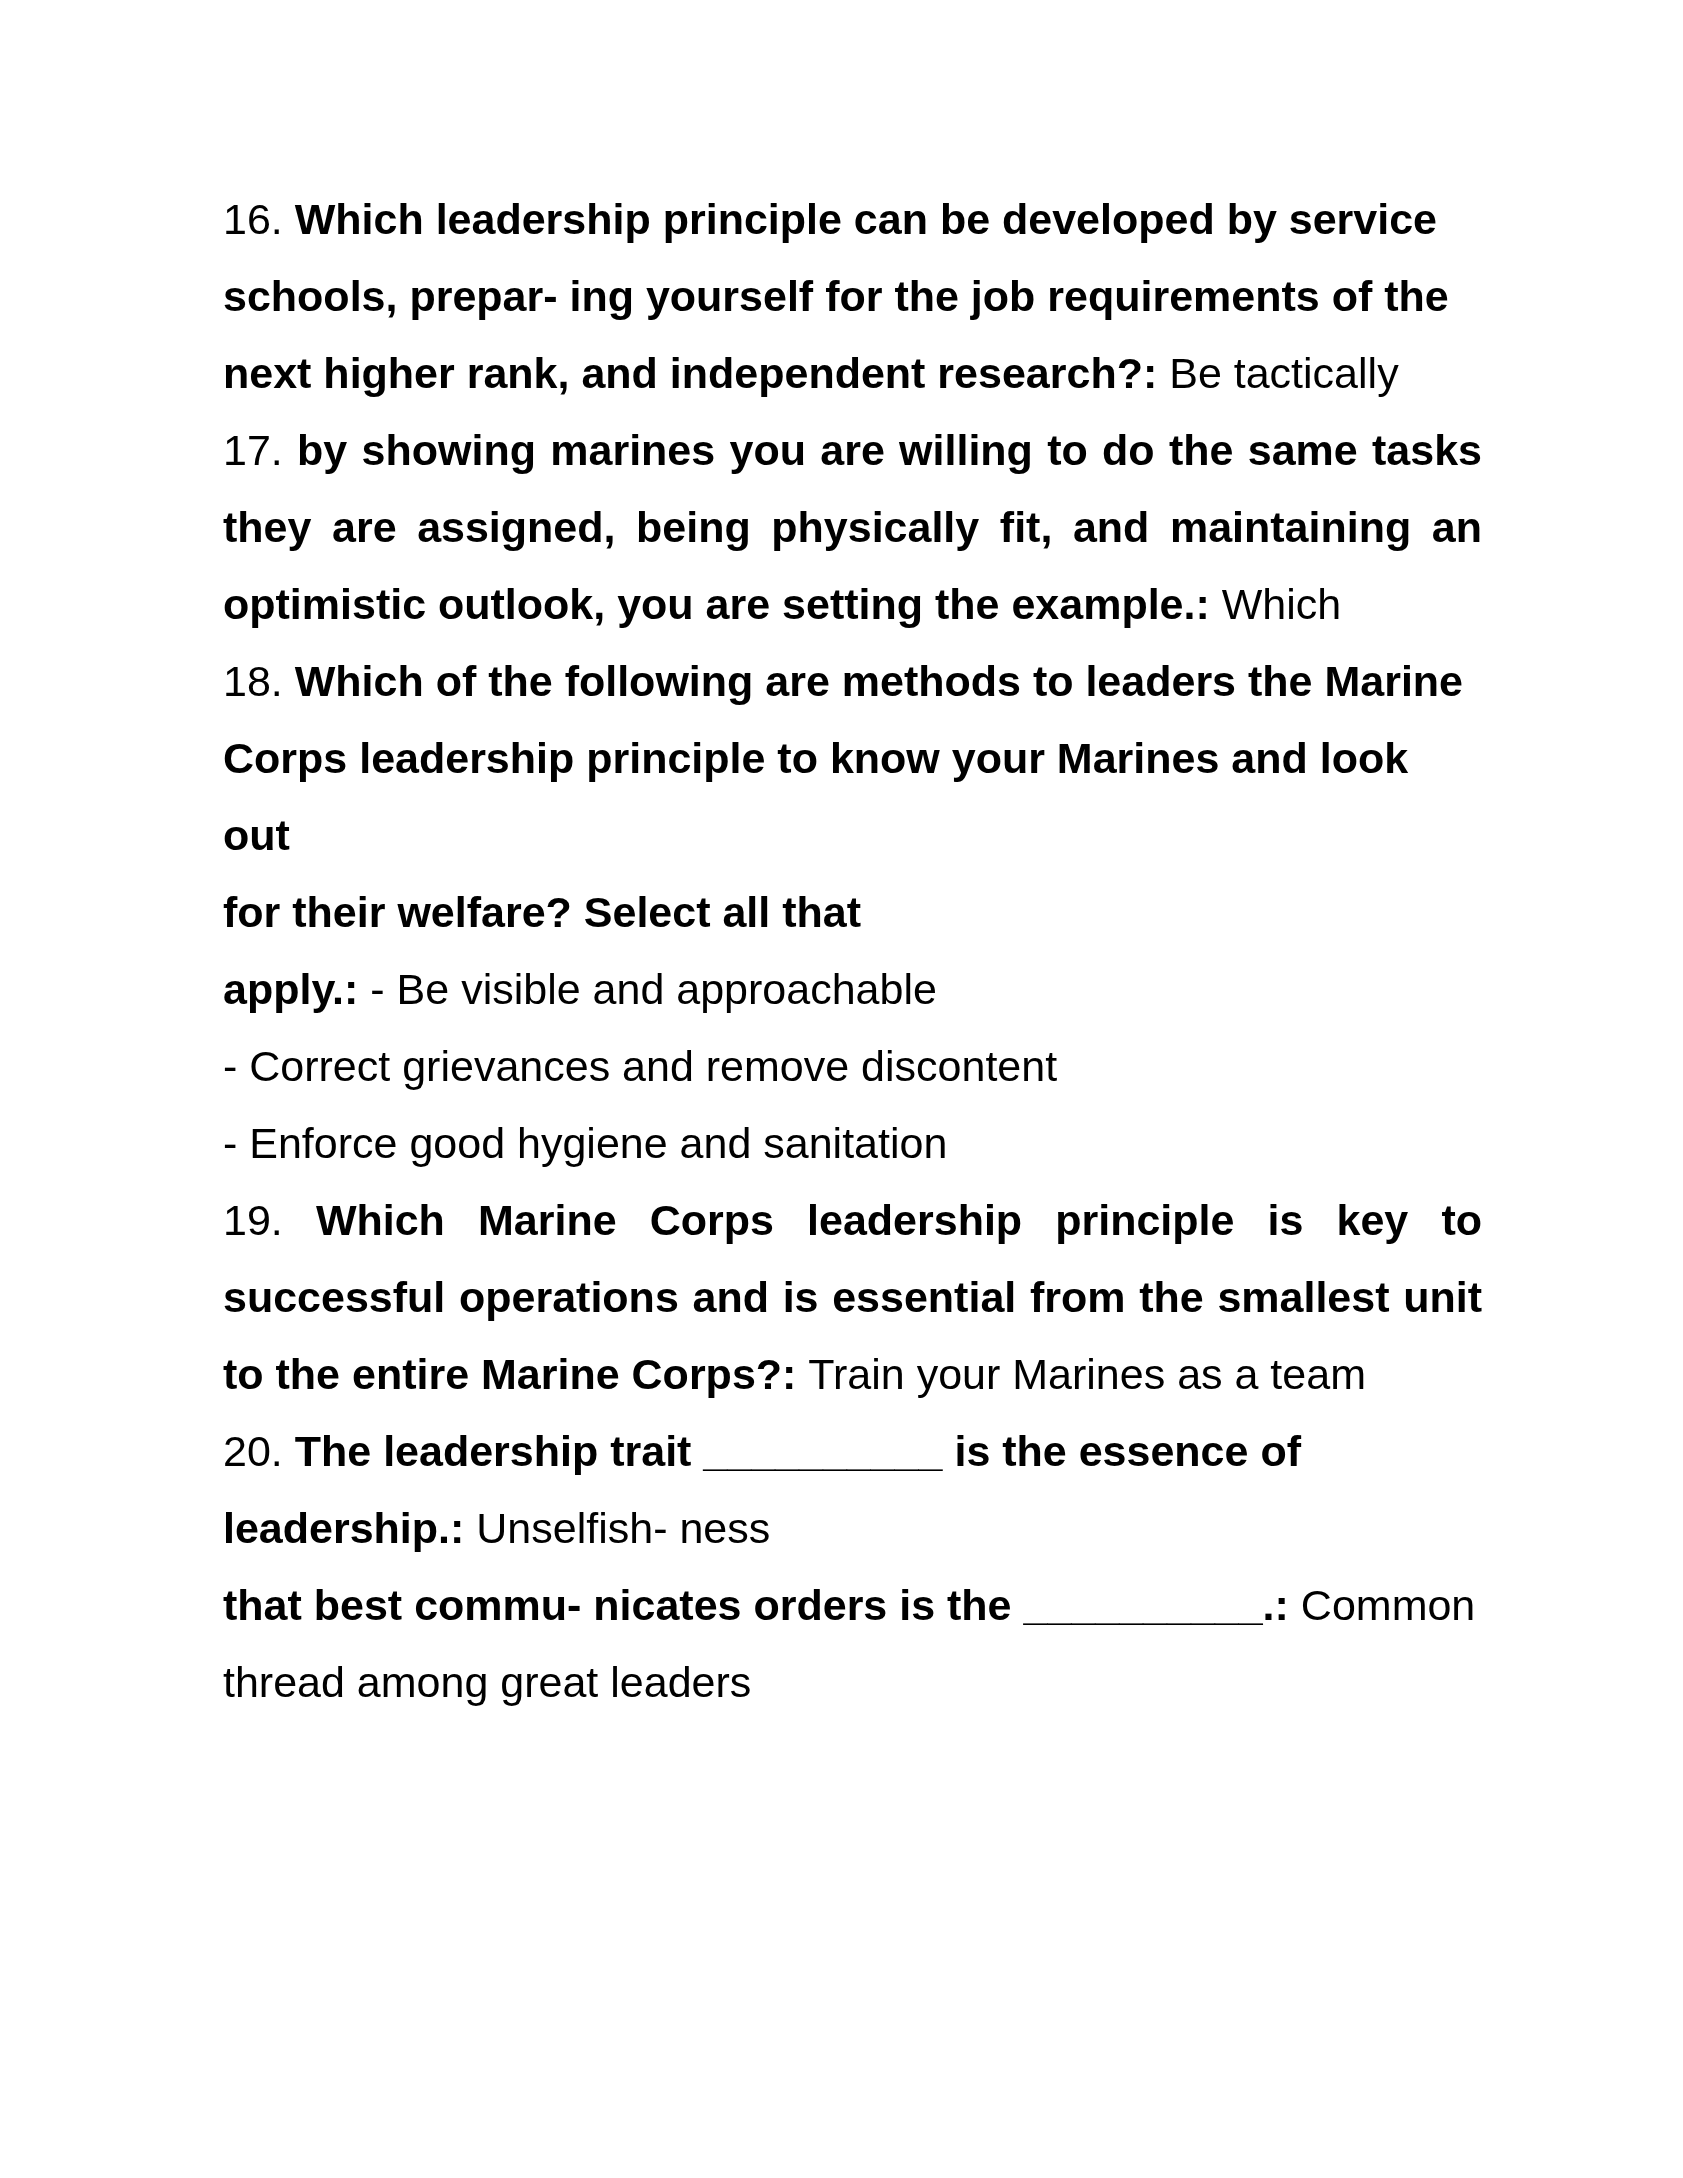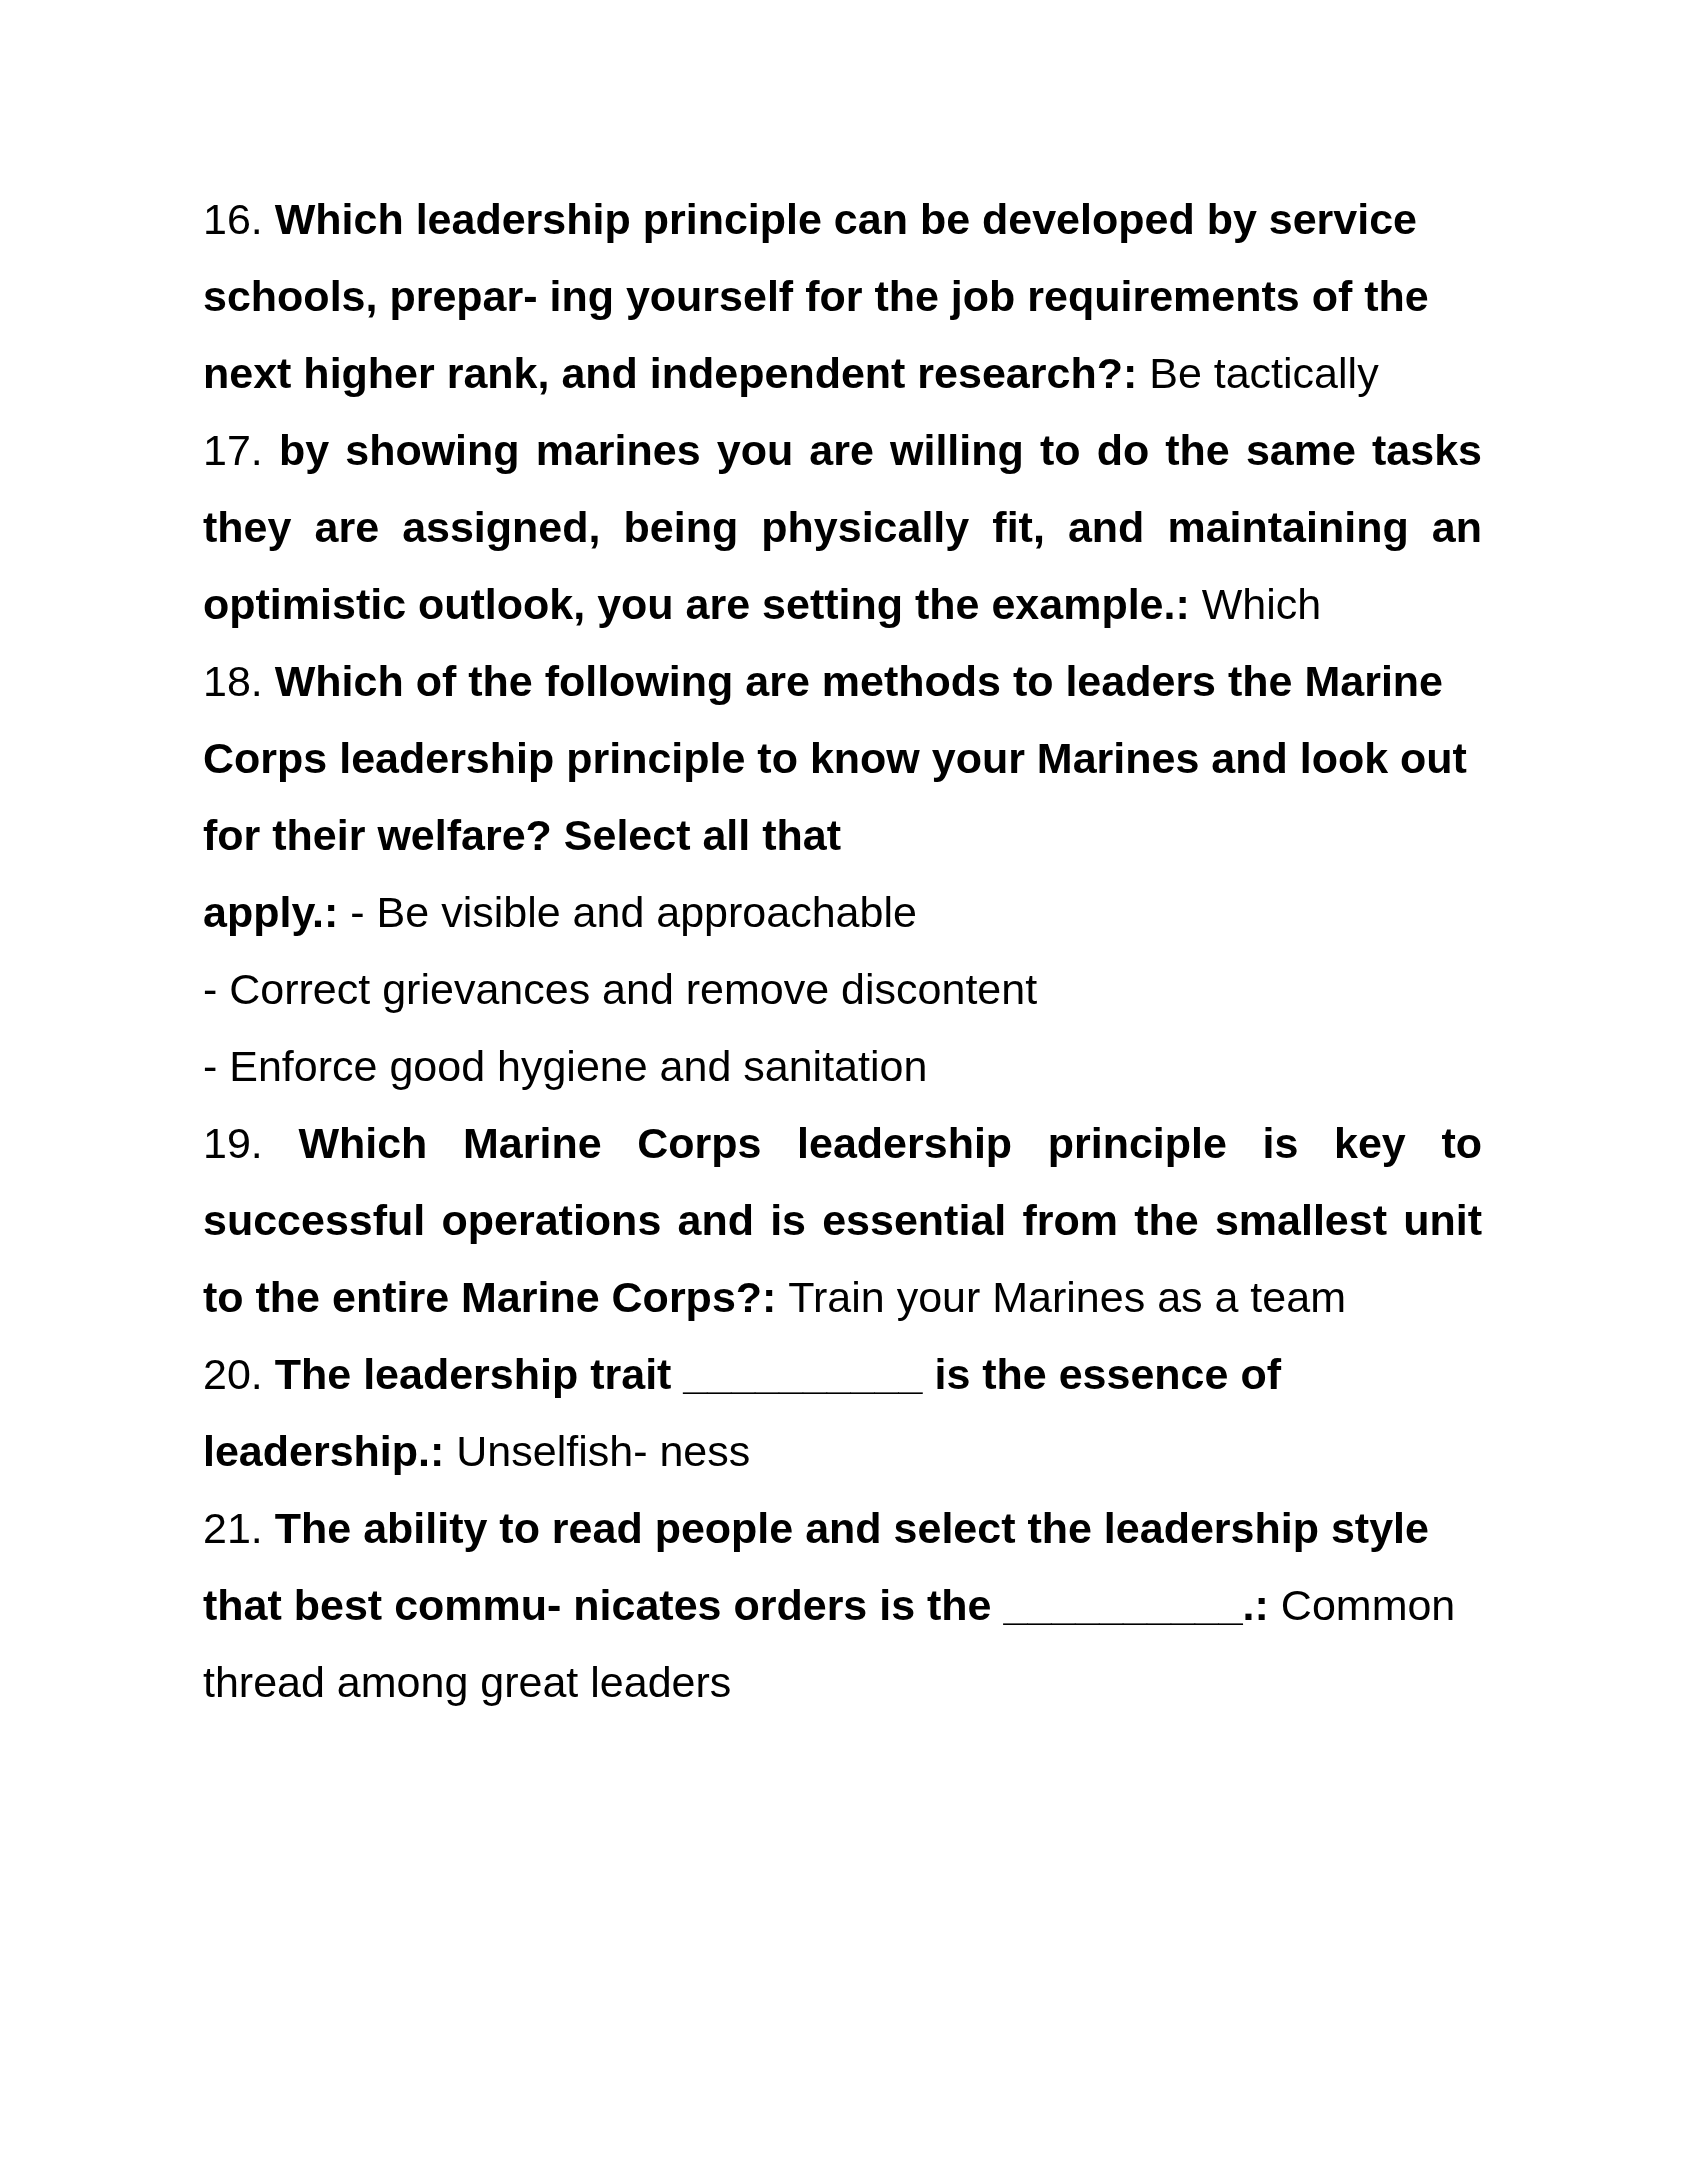--- a/index.html
+++ b/index.html
@@ -19,20 +19,21 @@
     width: 1279px;
     font-family: "Liberation Sans", "DejaVu Sans", sans-serif;
     font-size: 43px;
     line-height: 77px;
     color: #000000;
     text-align: left;
   }
   .line {
     min-height: 77px;
     white-space: normal;
+    margin-left: 20px;
   }
   .line.justified {
     text-align: justify;
     text-align-last: justify;
     text-justify: inter-word;
   }
   .b {
     font-weight: bold;
   }
 </style>
@@ -103,23 +104,20 @@
   </div>
 
   <div class="line">
     <span>20. </span><span class="b">The leadership trait __________ is the essence of</span><span></span>
   </div>
 
   <div class="line">
     <span></span><span class="b">leadership.: </span><span>Unselfish- ness</span>
   </div>
 
-  <div class="line">
-    <span>21. </span><span class="b">The ability to read people and select the leadership style</span><span></span>
-  </div>
 
   <div class="line">
     <span></span><span class="b">that best commu- nicates orders is the __________.: </span><span>Common</span>
   </div>
 
   <div class="line">
     <span></span><span class="b"></span><span>thread among great leaders</span>
   </div>
 
 </div>

